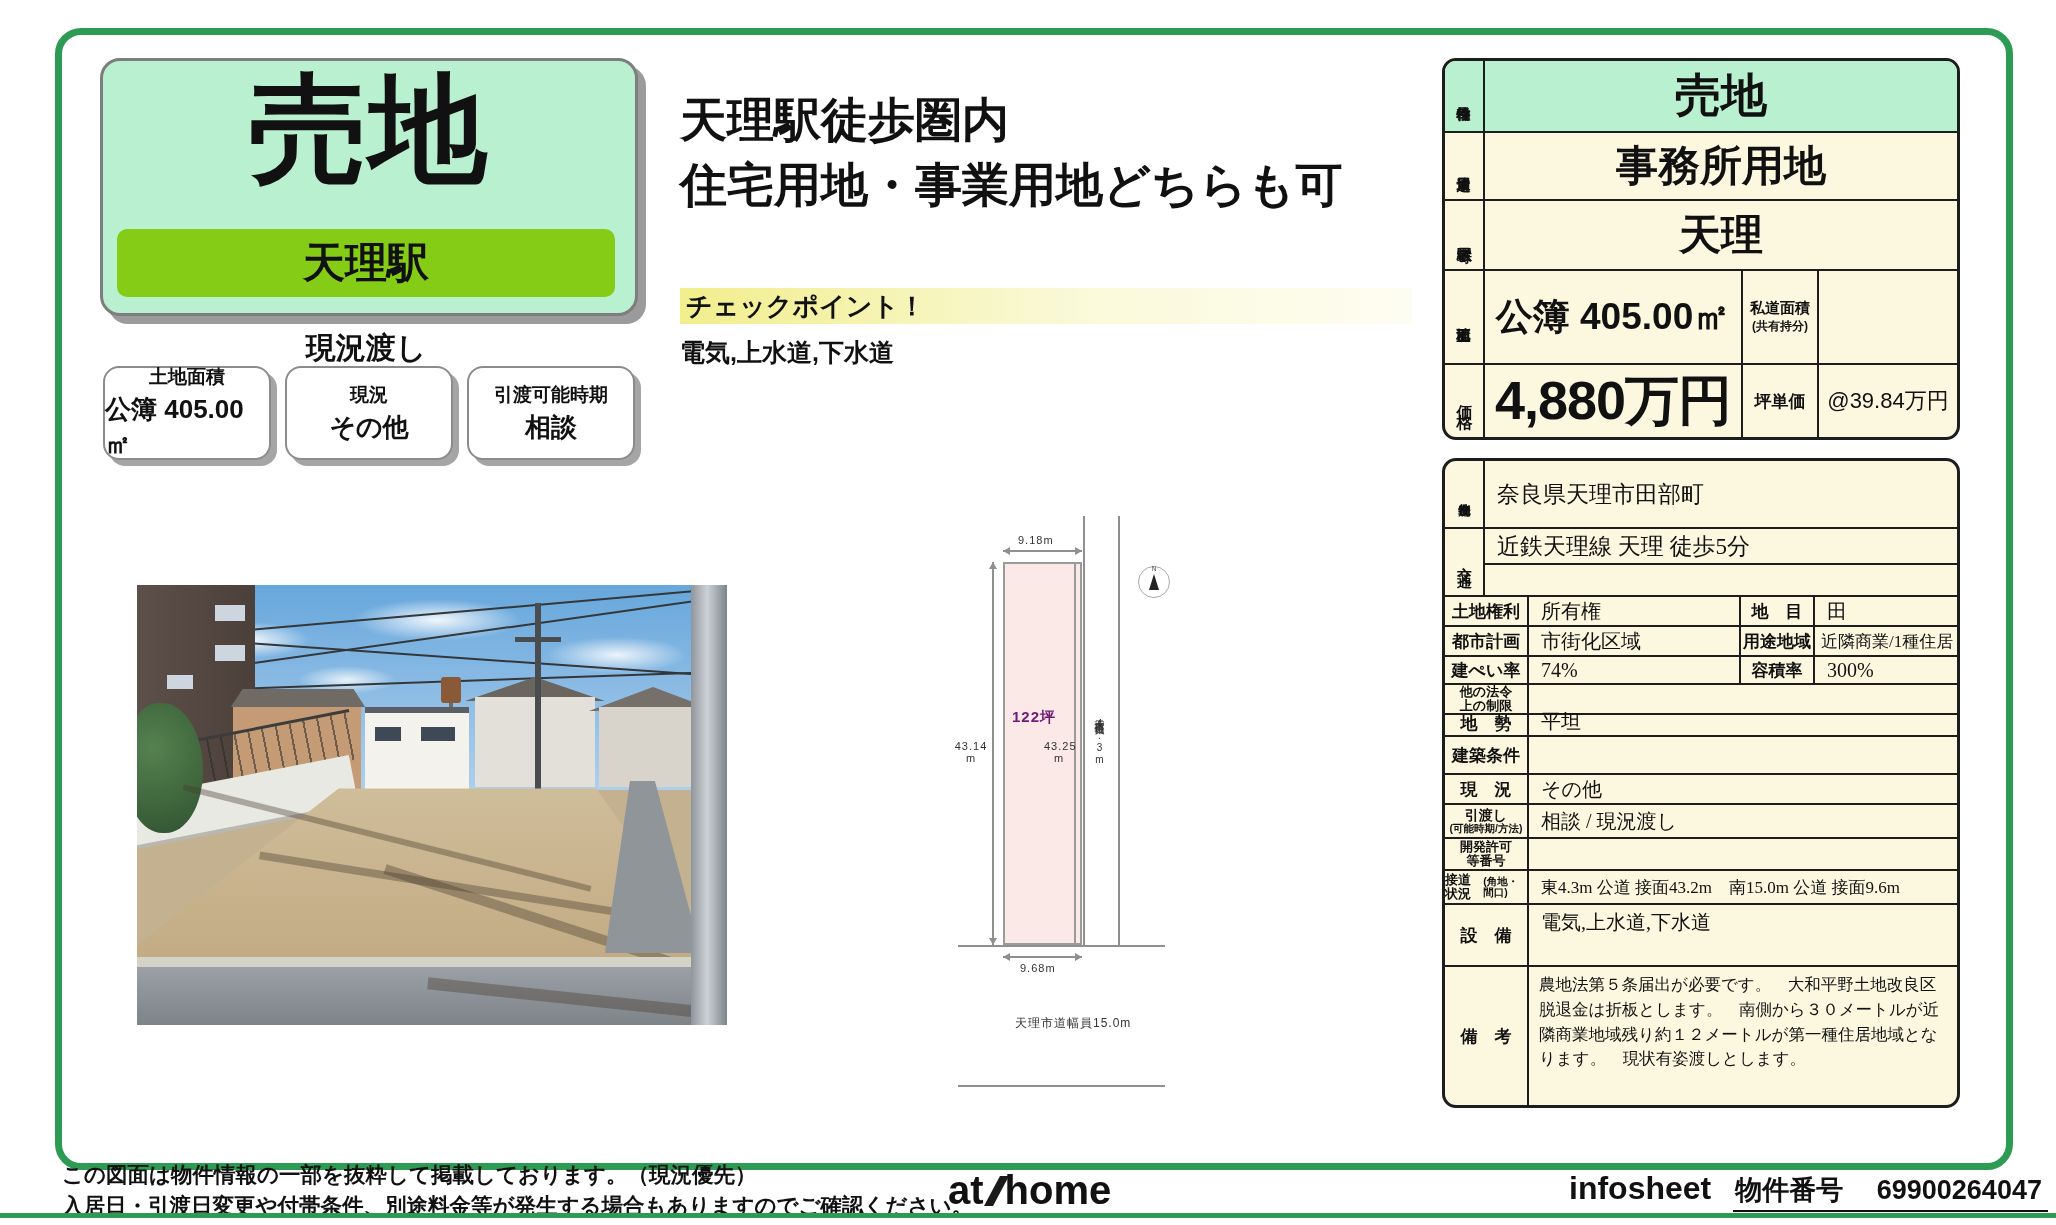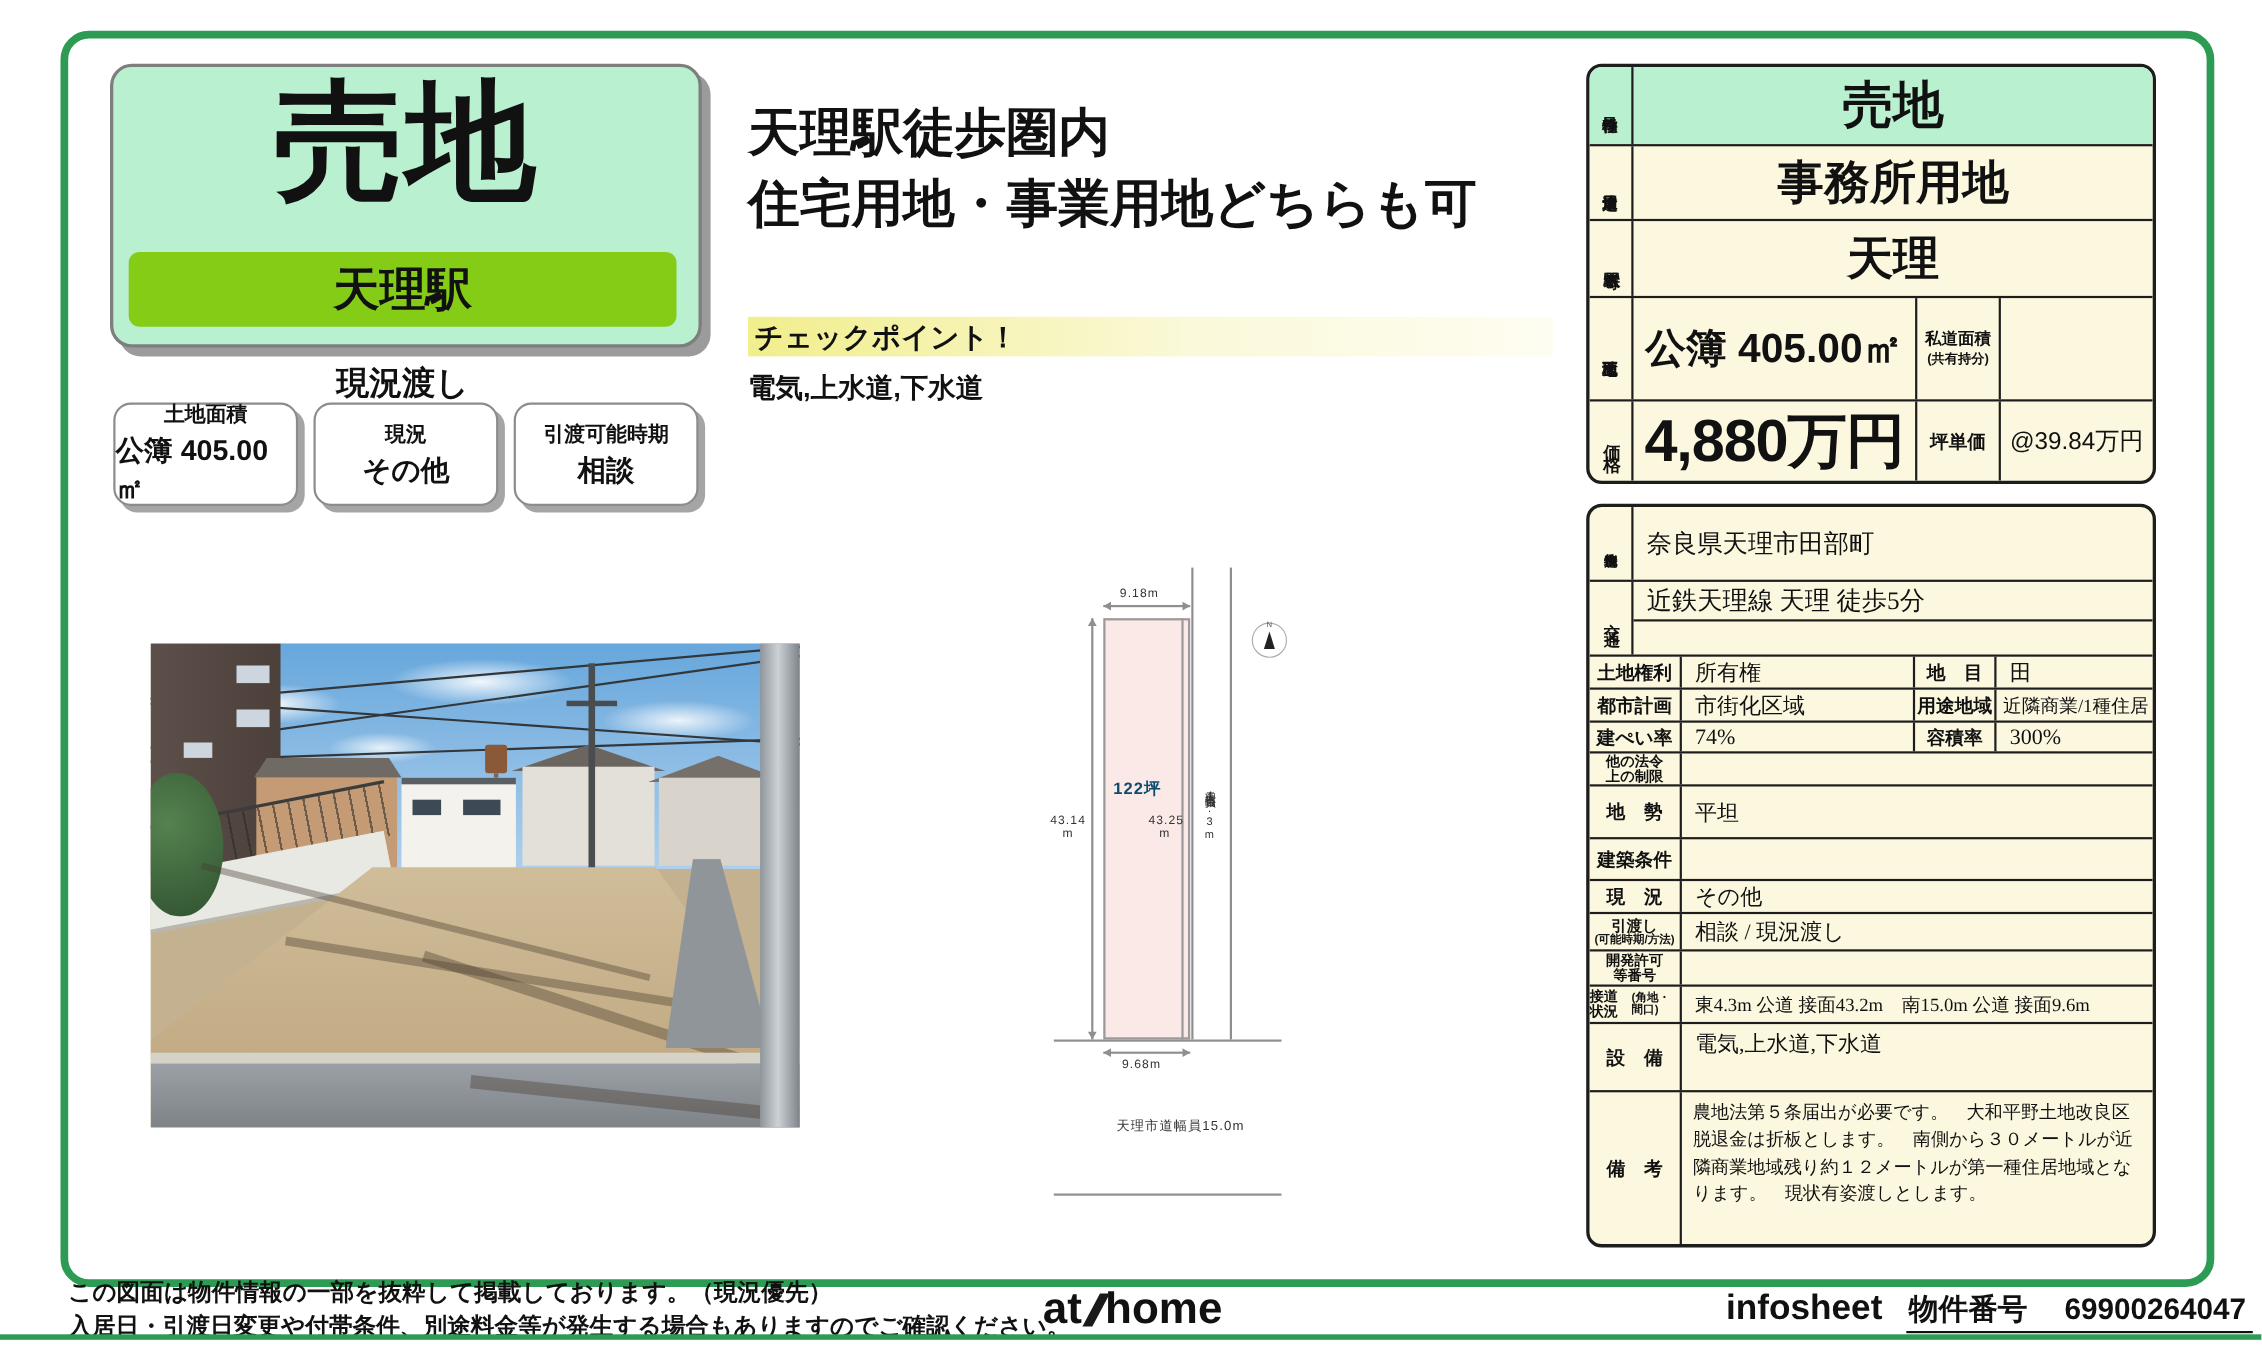--- a/index.html
+++ b/index.html
@@ -187,21 +187,21 @@
 <div class="abs diagram">
   <div class="dg-txt" style="left:78px;top:34px;">9.18m</div>
   <div class="dim-h" style="left:63px;top:50px;width:79px;"></div>
   <div class="dim-v" style="left:52px;top:62px;height:383px;"></div>
   <div class="dg-txt" style="left:14px;top:240px;text-align:center;width:34px;">
     <span>43.14</span><br>
     <span>m</span>
   </div>
   <div class="abs lot"></div>
   <div class="abs lot-inner"></div>
-  <div class="dg-txt" style="left:72px;top:208px;font-size:15px;font-weight:700;color:#0c4a6e;">122坪</div>
+  <div class="dg-txt" style="left:72px;top:208px;font-size:15px;font-weight:700;color:#701a75;">122坪</div>
   <div class="dg-txt" style="left:104px;top:240px;text-align:center;width:30px;">
     <span>43.25</span><br>
     <span>m</span>
   </div>
   <div class="dg-line" style="left:143px;top:16px;width:2px;height:429px;"></div>
   <div class="dg-line" style="left:178px;top:16px;width:2px;height:429px;"></div>
   <div class="dg-txt vtxt" style="left:152px;top:212px;font-size:10px;">天理市道幅員4.3m</div>
   <div class="abs compass">
     <div class="n">N</div>
     <div class="arrow"></div>
@@ -273,21 +273,21 @@
     <div class="cell bl lblcol2" style="width:74px;">容積率</div>
     <div class="cell grow bl val serif">300%</div>
   </div>
   <div class="trow" style="height:30px;">
     <div class="cell lblcol2" style="flex-direction:column;line-height:1.05;">
       <span style="font-size:13px;font-weight:700;">他の法令</span>
       <span style="font-size:13px;font-weight:700;">上の制限</span>
     </div>
     <div class="cell grow bl val serif"></div>
   </div>
-  <div class="trow" style="height:48px;">
+  <div class="trow" style="height:22px;align-items:flex-end;">
     <div class="cell lblcol2">地　勢</div>
     <div class="cell grow bl val serif">平坦</div>
   </div>
   <div class="trow" style="height:38px;">
     <div class="cell lblcol2">建築条件</div>
     <div class="cell grow bl val serif"></div>
   </div>
   <div class="trow" style="height:30px;">
     <div class="cell lblcol2">現　況</div>
     <div class="cell grow bl val serif">その他</div>

